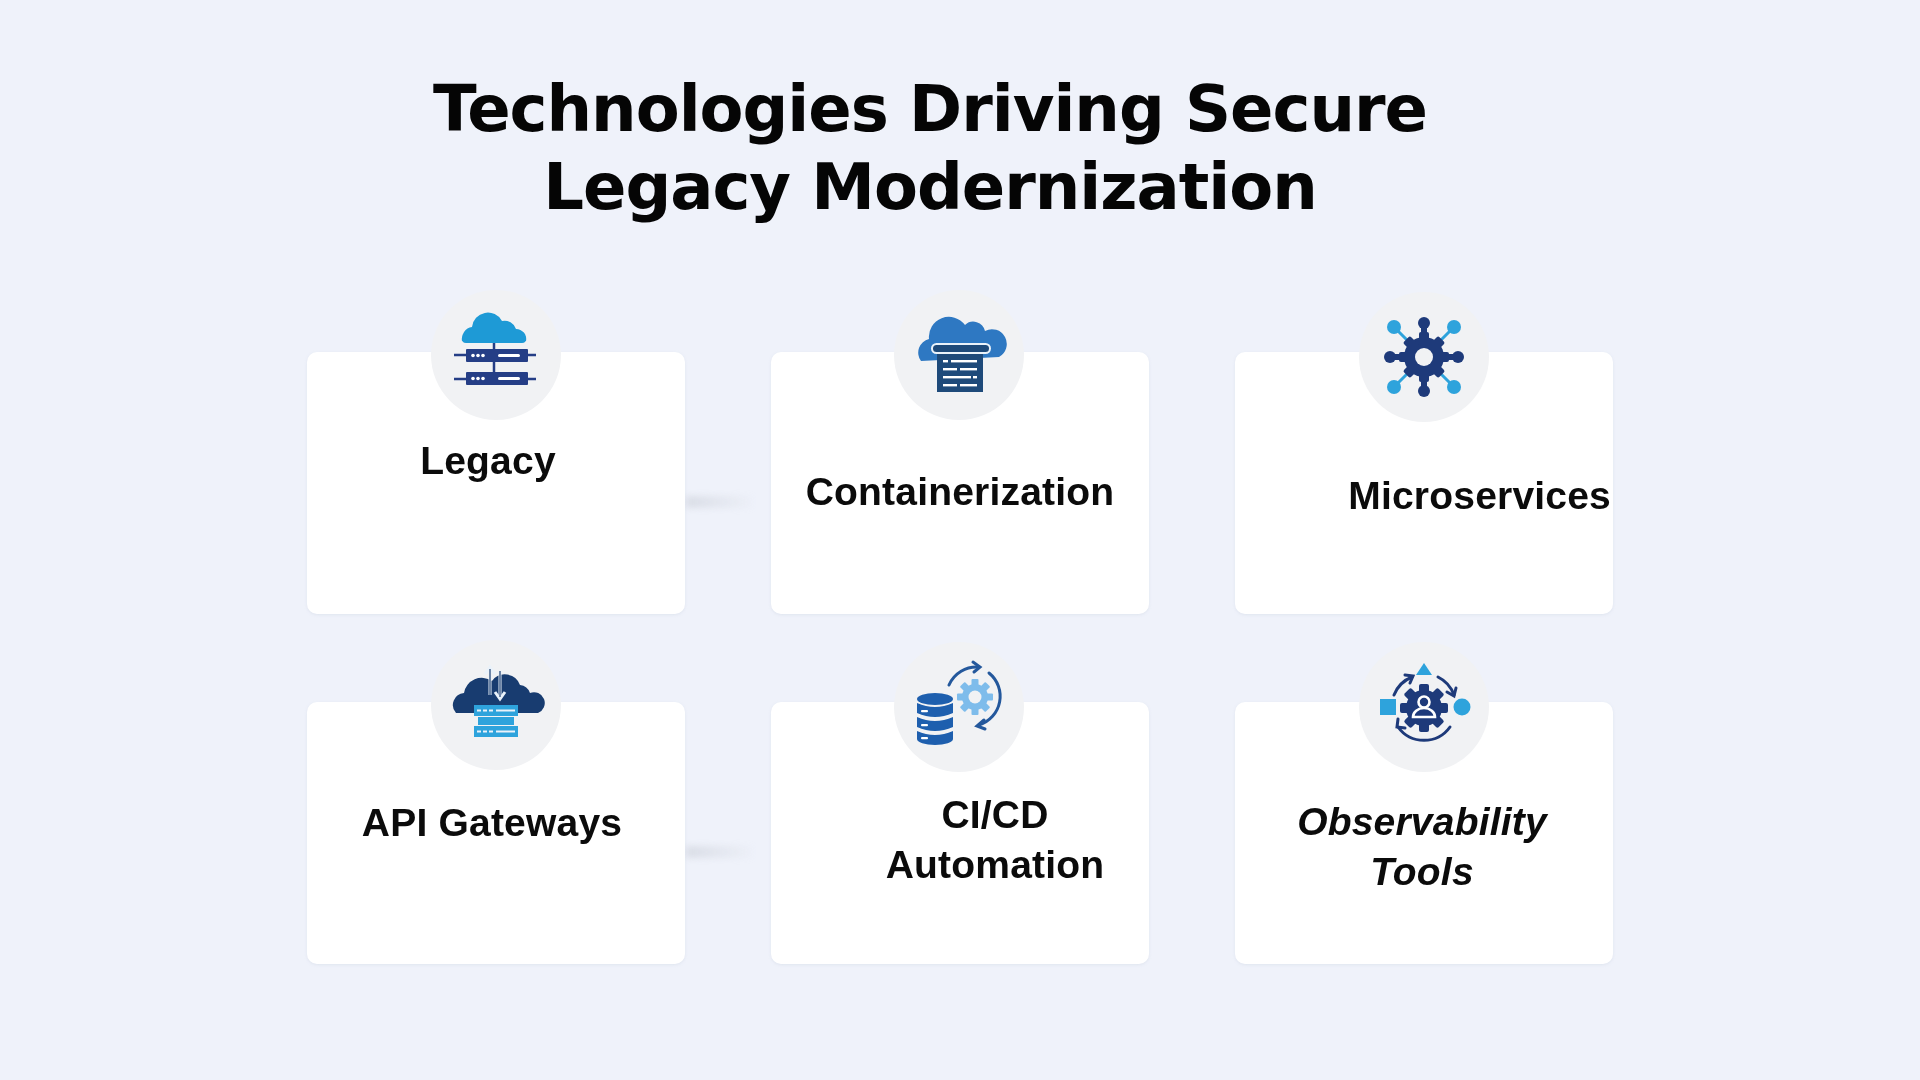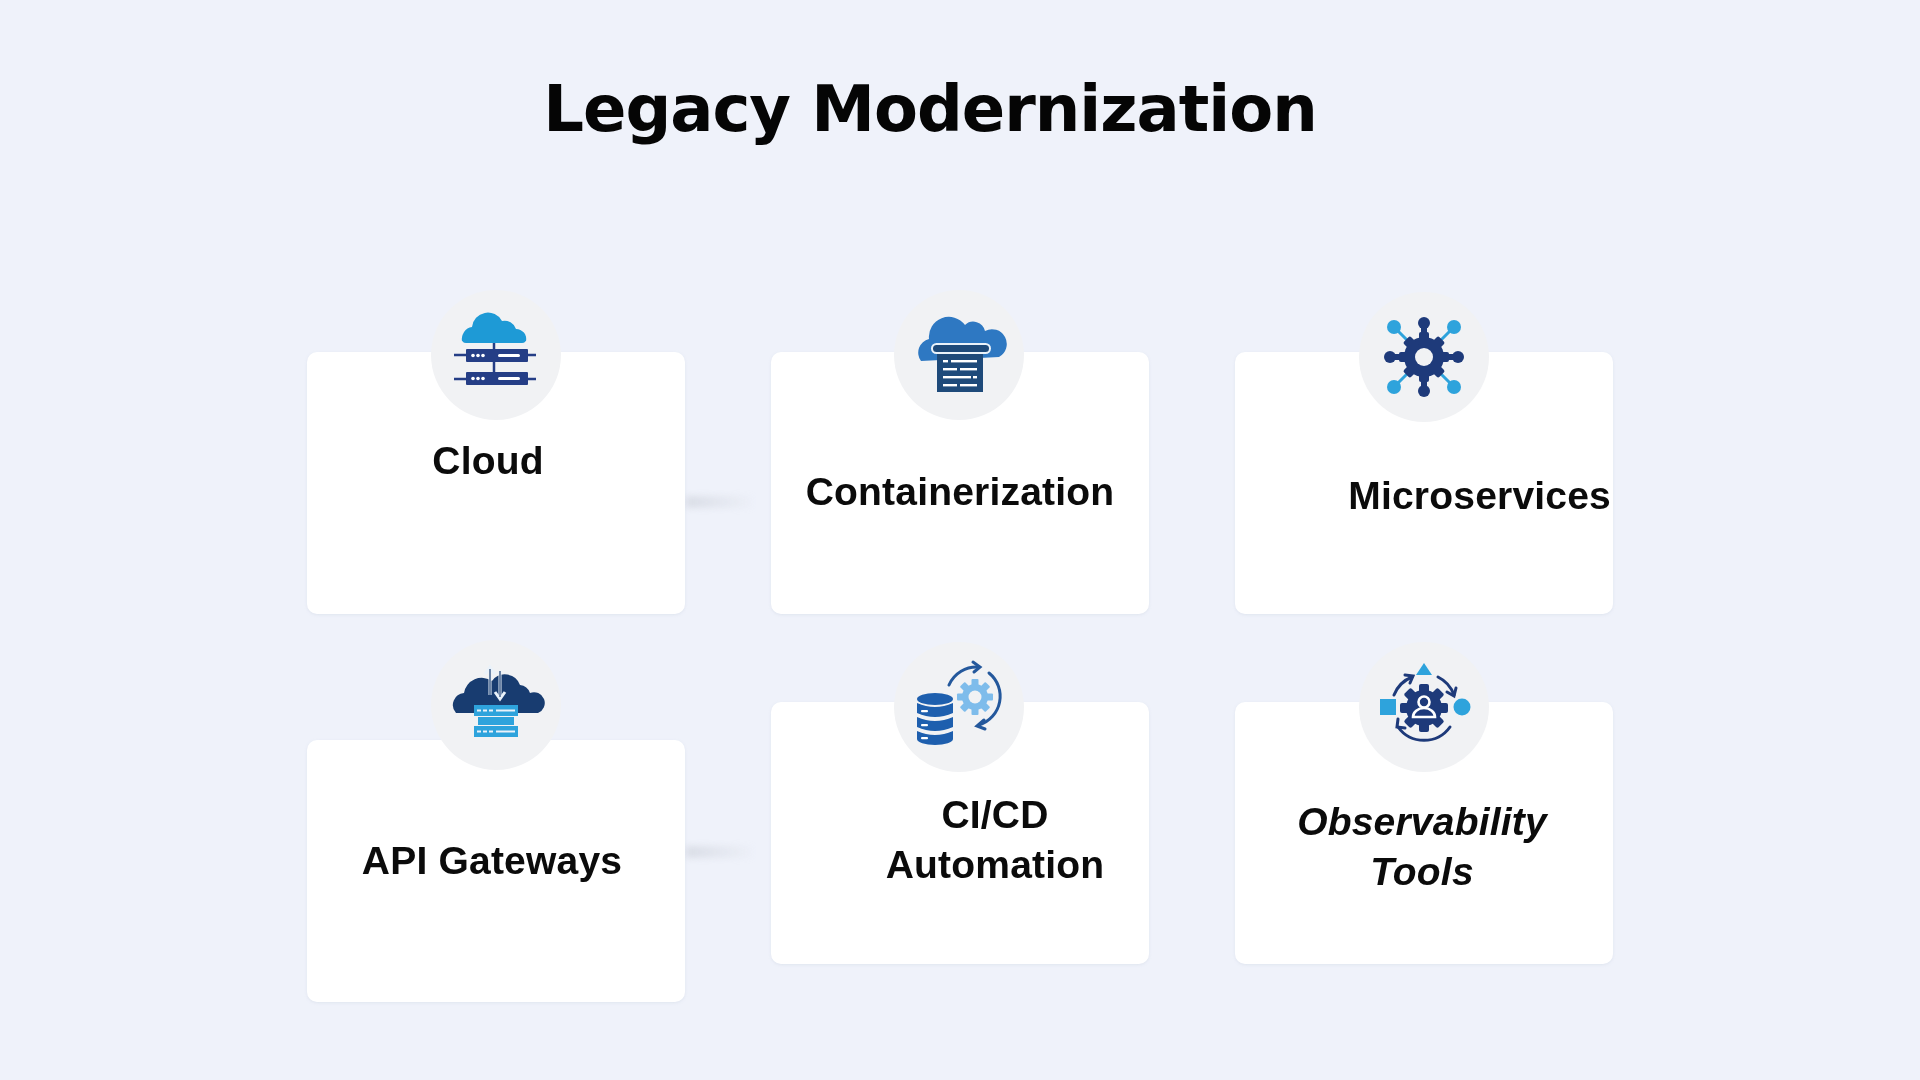--- a/index.html
+++ b/index.html
@@ -33,29 +33,30 @@
     position:absolute; left:0; width:100%; text-align:center;
     font-size:39px; line-height:50px; font-weight:bold; color:#0b0b0b;
     letter-spacing:0.2px;
   }
   .label span { display:block; }
 </style>
 </head>
 <body>
 
 <div class="title">
+  <span>Technologies Driving Secure</span>
   <span>Legacy Modernization</span>
 </div>
 
 <div class="shadow-strip" style="left:686px; top:496px;"></div>
 <div class="shadow-strip" style="left:686px; top:846px;"></div>
 
 <div class="card" style="left:307px; top:352px;">
   <div class="label" style="top:84px; left:-8px;">
-    <span>Cloud</span>
+    <span>Legacy</span>
   </div>
 </div>
 <div class="icon-circle" style="left:431px; top:290px;">
   <svg width="100" height="100" viewBox="0 0 100 100">
     <path d="M16 36 a12 12 0 0 1 10-14 a16 16 0 0 1 30-6 a12 12 0 0 1 14 8 a10 10 0 0 1 10 12 z" fill="#1E9AD6"></path>
     <rect x="16" y="30" width="64" height="8" rx="4" fill="#1E9AD6"></rect>
     <line x1="48" y1="38" x2="48" y2="76" stroke="#253E86" stroke-width="2.5"></line>
     <line x1="8" y1="50" x2="90" y2="50" stroke="#253E86" stroke-width="2.5"></line>
     <line x1="8" y1="74" x2="90" y2="74" stroke="#253E86" stroke-width="2.5"></line>
     <rect x="20" y="44" width="62" height="13" rx="1" fill="#253E86"></rect>
@@ -122,21 +123,21 @@
         <rect x="-5" y="-25" width="10" height="50" rx="2"></rect>
         <rect x="-5" y="-25" width="10" height="50" rx="2" transform="rotate(45)"></rect>
         <rect x="-5" y="-25" width="10" height="50" rx="2" transform="rotate(90)"></rect>
         <rect x="-5" y="-25" width="10" height="50" rx="2" transform="rotate(135)"></rect>
       </g>
     </g>
     <circle cx="50" cy="50" r="9" fill="#F1F2F4"></circle>
   </svg>
 </div>
 
-<div class="card" style="left:307px; top:740px;text-decoration:underline;">
+<div class="card" style="left:307px; top:702px;text-decoration:underline;">
   <div class="label" style="top:96px; left:-4px;">
     <span>API Gateways</span>
   </div>
 </div>
 <div class="icon-circle" style="left:431px; top:640px;">
   <svg width="100" height="100" viewBox="0 0 100 100">
     <path d="M10 58 a12 12 0 0 1 8-20 a18 18 0 0 1 28-12 a16 16 0 0 1 28 4 a12 12 0 0 1 10 8 a10 10 0 0 1 8 20 z" fill="#183C70"></path>
     <g stroke="#EAF2FA" stroke-width="3" fill="none">
       <line x1="44" y1="14" x2="44" y2="40"></line>
         <polyline points="39,19 44,12 49,19"></polyline>

